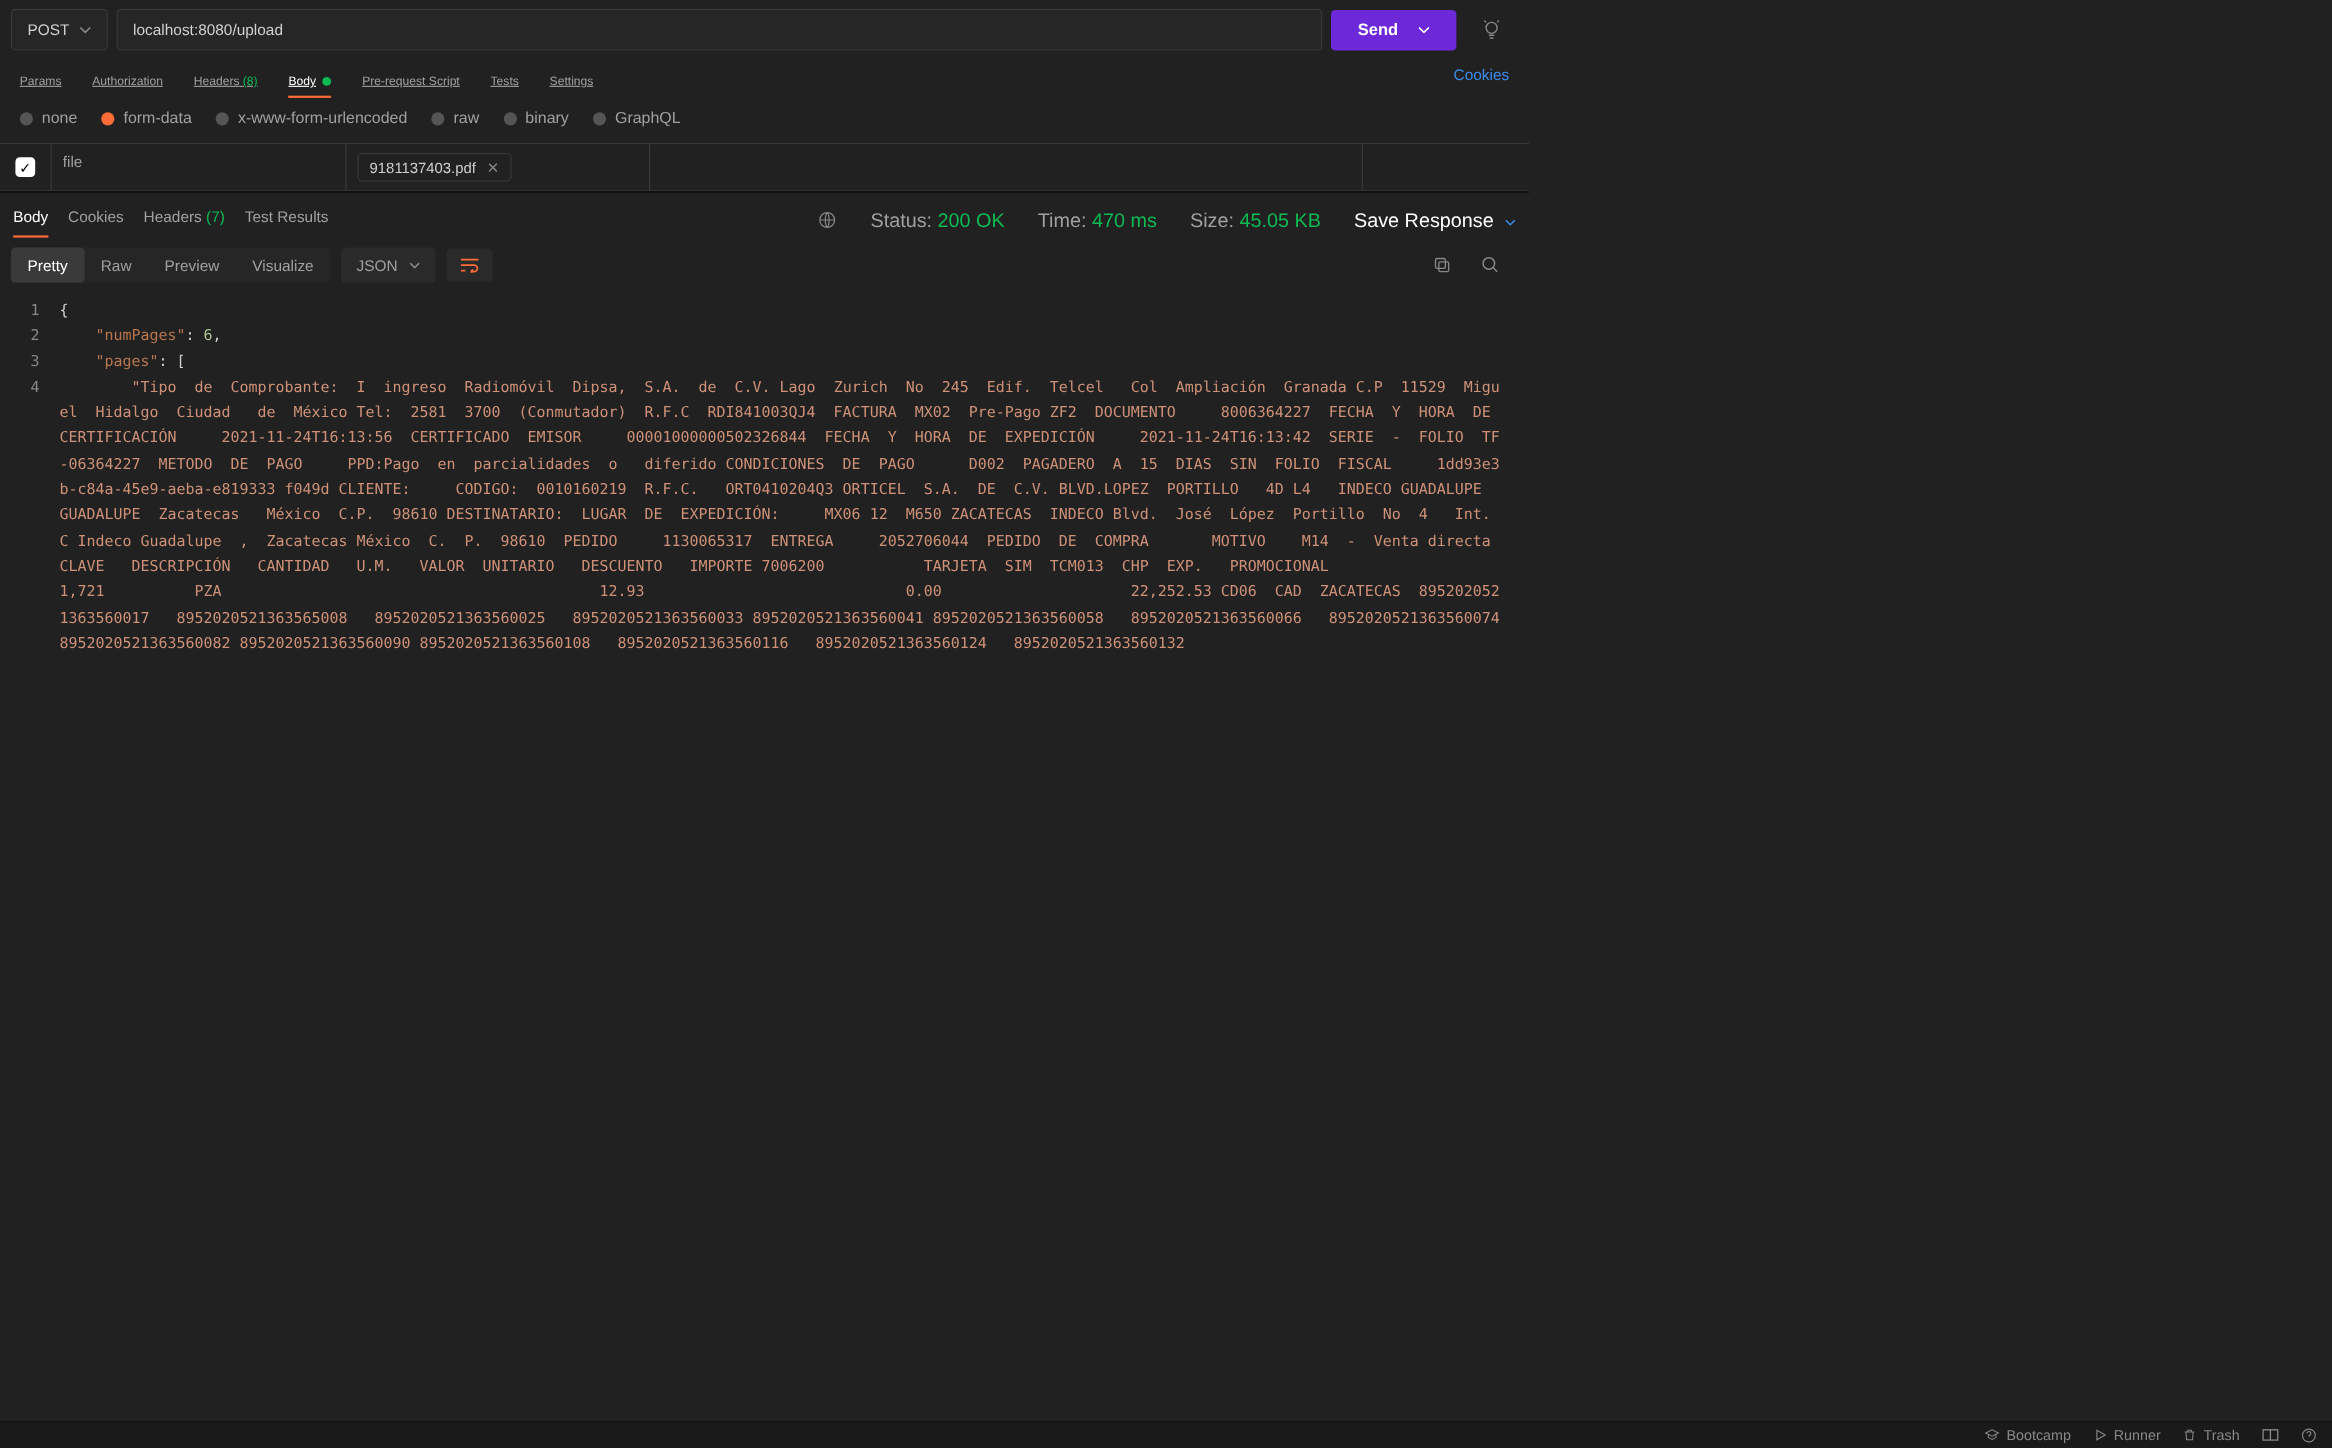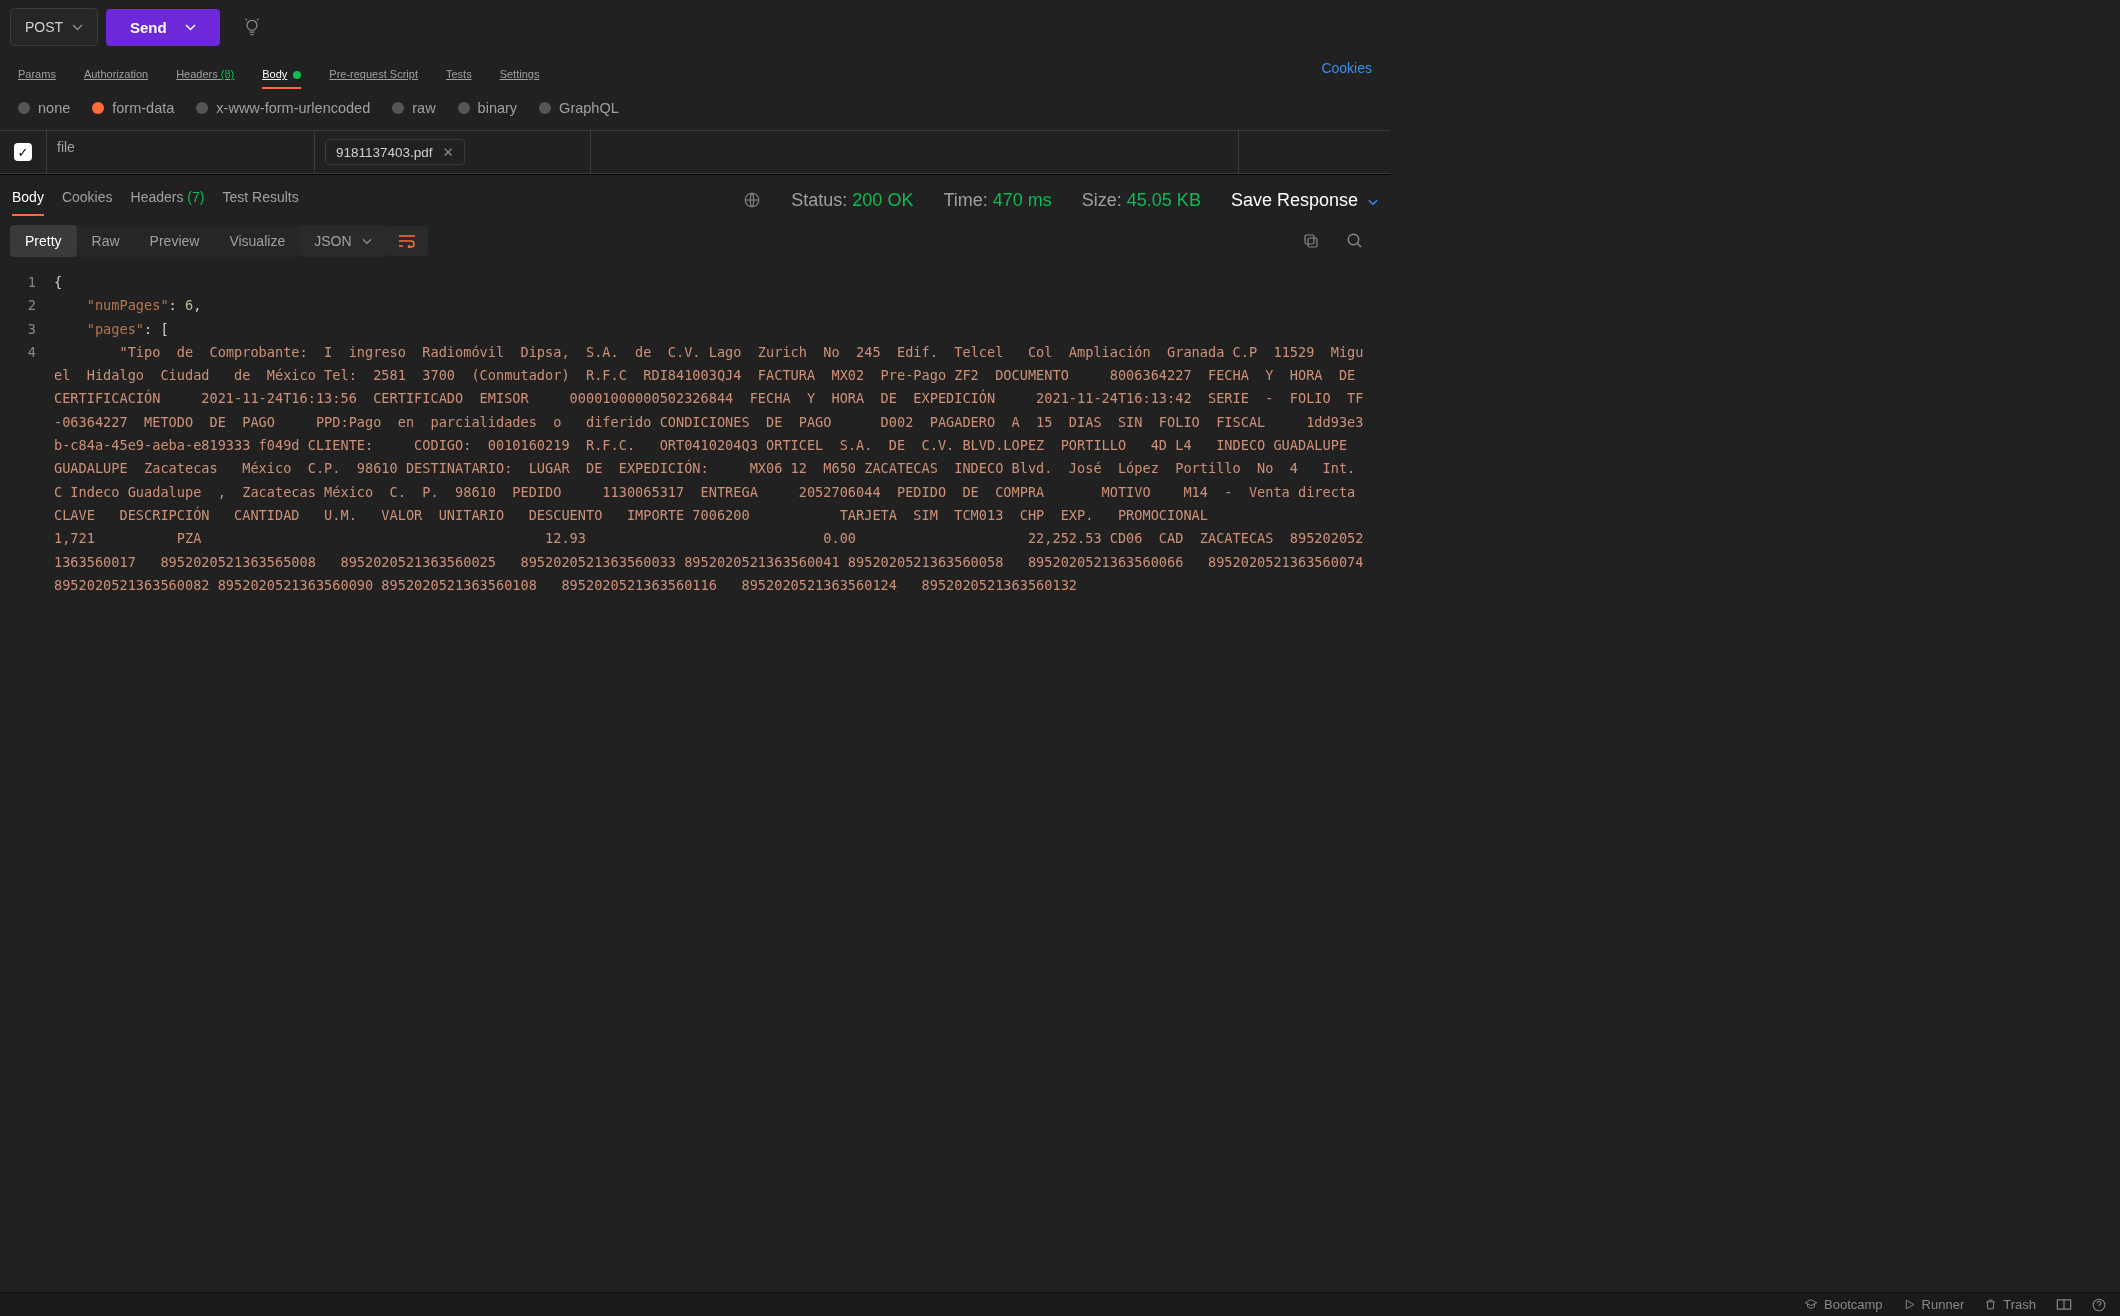--- a/index.html
+++ b/index.html
@@ -65,21 +65,21 @@
 .response { border-top:1px solid #000; }
 .resp-row { display:flex; padding:10px 12px 4px; align-items:center; gap:16px; }
 .resp-tabs { display:flex; gap:18px; }
 .resp-tab { padding:4px 0 10px; color:#a0a0a0; position:relative; font-size:14px;}
 .resp-tab.active { color:#fff; }
 .resp-tab.active::after { content:""; position:absolute; bottom:-1px; left:0; right:0; height:2px; background:#ff6c37;}
 .resp-meta { margin-left:auto; display:flex; gap:30px; align-items:center; font-size:18px;}
 .green { color:#0cbb52; }
 .save-resp { color:#ffffff; }
 
-.view-controls { display:flex; padding:6px 10px 10px; align-items:center; }
+.view-controls { display:flex; padding:6px 10px 10px; gap:10px; align-items:center; }
 .seg { display:flex; background:#262626; border-radius:4px; }
 .seg .seg-item { padding:8px 15px; color:#a0a0a0; font-size:14px;}
 .seg .seg-item.active { background:#3a3a3a; color:#fff; border-radius:4px;}
 .fmt-select { background:#2a2a2a; border-radius:4px; padding:8px 14px; display:flex; gap:10px; align-items:center; font-size:14px;}
 .wrap-btn { background:#2a2a2a; border-radius:4px; padding:8px 12px; color:#ff6c37; }
 .view-right { margin-left:auto; display:flex; gap:26px; color:#888; padding-right:16px;}
 svg { display:block; }
 
 .code { padding: 4px 0 0 0; font-family: Menlo, Consolas, monospace; font-size: 13.6px; line-height: 23.3px; height: 398px; overflow:hidden;}
 .code-row { display:flex; }
@@ -95,20 +95,23 @@
 <body>
 
 <div class="request-row">
   <div class="method-select">
     <span>POST</span>
     <span class="chevron chev">
       <svg width="11" height="7" viewBox="0 0 11 7">
           <path d="M1 1l4.5 4.5L10 1" stroke="#888" stroke-width="1.5" fill="none"></path>
         </svg>
     </span>
+  </div>
+  <div class="url-input">
+    <span>localhost:8080/upload</span>
   </div>
   <button class="send-btn">
     <span>Send</span>
     <span class="chev">
       <svg width="11" height="7" viewBox="0 0 11 7">
           <path d="M1 1l4.5 4.5L10 1" stroke="#fff" stroke-width="1.5" fill="none"></path>
         </svg>
     </span>
   </button>
   <div class="light-icon">

